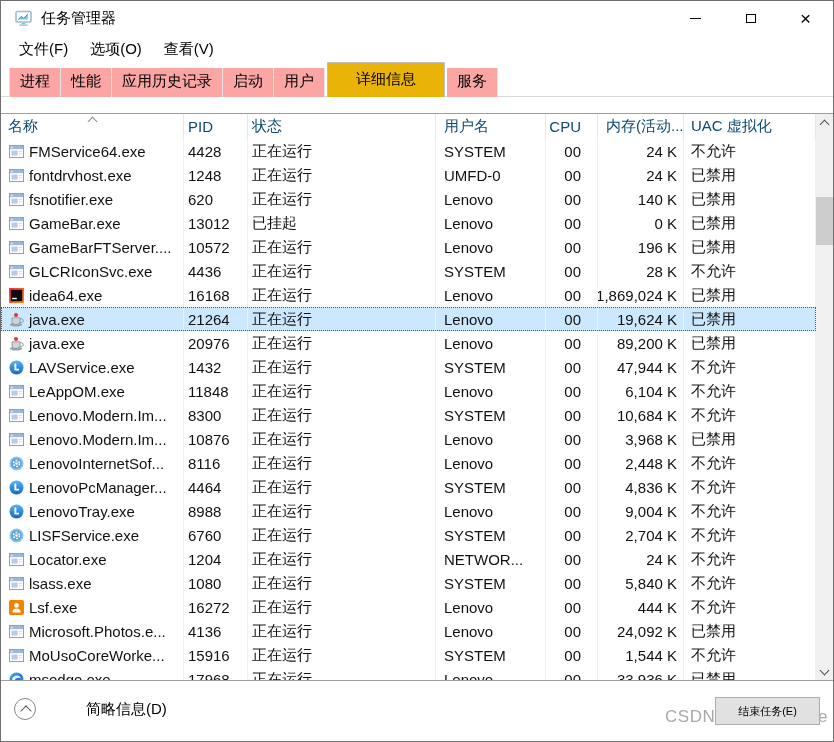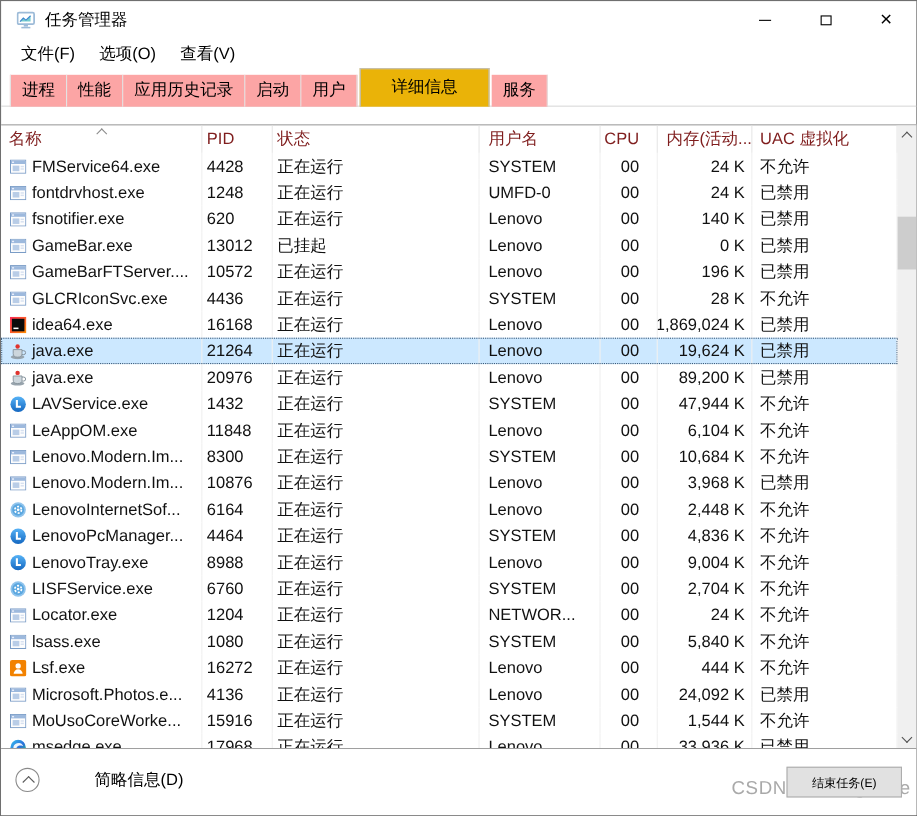--- a/index.html
+++ b/index.html
@@ -25,21 +25,21 @@
   .tabbar { position:absolute; top:63px; left:0; right:0; height:33px; display:flex; align-items:flex-end; padding-left:8px; }
   .tabbar::after { content:""; position:absolute; left:0; right:0; bottom:0; height:1px; background:#d9d9d9; }
   .tab { font-size:15px; padding:4px 10px 6px; border-right:1px solid #e3e3e3; color:#000; position:relative; z-index:1; background:#fca5a5; }
   .tab.first { border-left:1px solid #e3e3e3; }
   .tab.active { border:1px solid #bfbfbf; border-bottom:none; padding:7px 28px 8px; z-index:3; background:#eab308; margin:0 2px; }
 
   
   .listview { position:absolute; top:112px; left:0; right:0; height:568px; border-top:1px solid #9f9f9f; border-bottom:1px solid #9f9f9f; overflow:hidden; background:#fff; }
   .lv-header, .lv-row { display:grid; grid-template-columns:183px 64px 188px 110px 52px 86px 132px; width:815px; }
   .lv-header { height:25px; position:relative; }
-  .lv-header .hcell { font-size:15px; color:#7f1d1d; display:flex; align-items:center; border-right:1px solid #e7e7e7; overflow:hidden; white-space:nowrap; }
+  .lv-header .hcell { font-size:15px; color:#0c4a6e; display:flex; align-items:center; border-right:1px solid #e7e7e7; overflow:hidden; white-space:nowrap; }
   .sort-caret { position:absolute; top:1px; left:88px; width:8px; height:8px; }
   .sort-caret::before { content:""; position:absolute; left:0; top:3px; width:6px; height:6px; border-left:1px solid #8a8a8a; border-top:1px solid #8a8a8a; transform:rotate(45deg); }
   .lv-body { position:relative; }
   .lv-row { height:24px; }
   .lv-row .cell { font-size:15px; display:flex; align-items:center; border-right:1px solid #f0f0f0; overflow:hidden; white-space:nowrap; color:#111; }
   .pl7 { padding-left:7px; } .pl4 { padding-left:4px; } .pl8 { padding-left:8px; }
   .ar16 { justify-content:flex-end; padding-right:16px; }
   .ar6 { justify-content:flex-end; padding-right:6px; }
   .c-name { gap:5px; }
   .c-name .icon { flex:0 0 auto; display:flex; width:16px; justify-content:center; }
@@ -399,21 +399,21 @@
             <span class="icon">
               <svg width="15" height="15" viewBox="0 0 15 15">
                 <circle cx="7.5" cy="7.5" r="7" fill="#8fc3ec"></circle>
                 <circle cx="7.5" cy="7.5" r="5.4" fill="#5aa7e0"></circle>
                 <circle cx="7.5" cy="7.5" r="3" fill="none" stroke="#fff" stroke-width="1.6" stroke-dasharray="1.8 1.4"></circle>
                 <circle cx="7.5" cy="7.5" r="1.2" fill="#fff"></circle>
               </svg>
             </span>
             <span>LenovoInternetSof...</span>
           </div>
-          <div class="cell pl4">6164</div>
+          <div class="cell pl4">8116</div>
           <div class="cell pl4">正在运行</div>
           <div class="cell pl8">Lenovo</div>
           <div class="cell ar16">00</div>
           <div class="cell ar6">2,448 K</div>
           <div class="cell pl7">不允许</div>
         </div>
         <div class="lv-row">
           <div class="cell pl7 c-name">
             <span class="icon">
               <svg width="15" height="15" viewBox="0 0 15 15">

